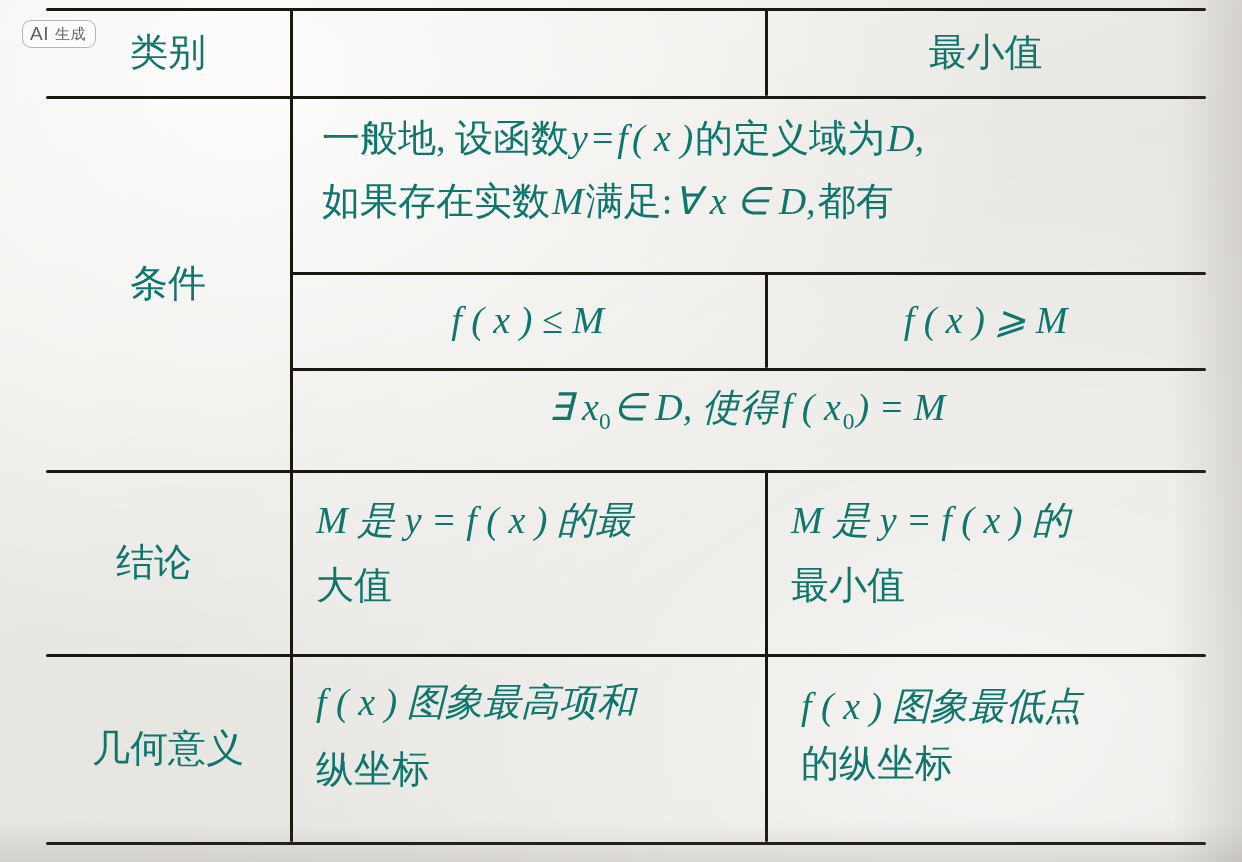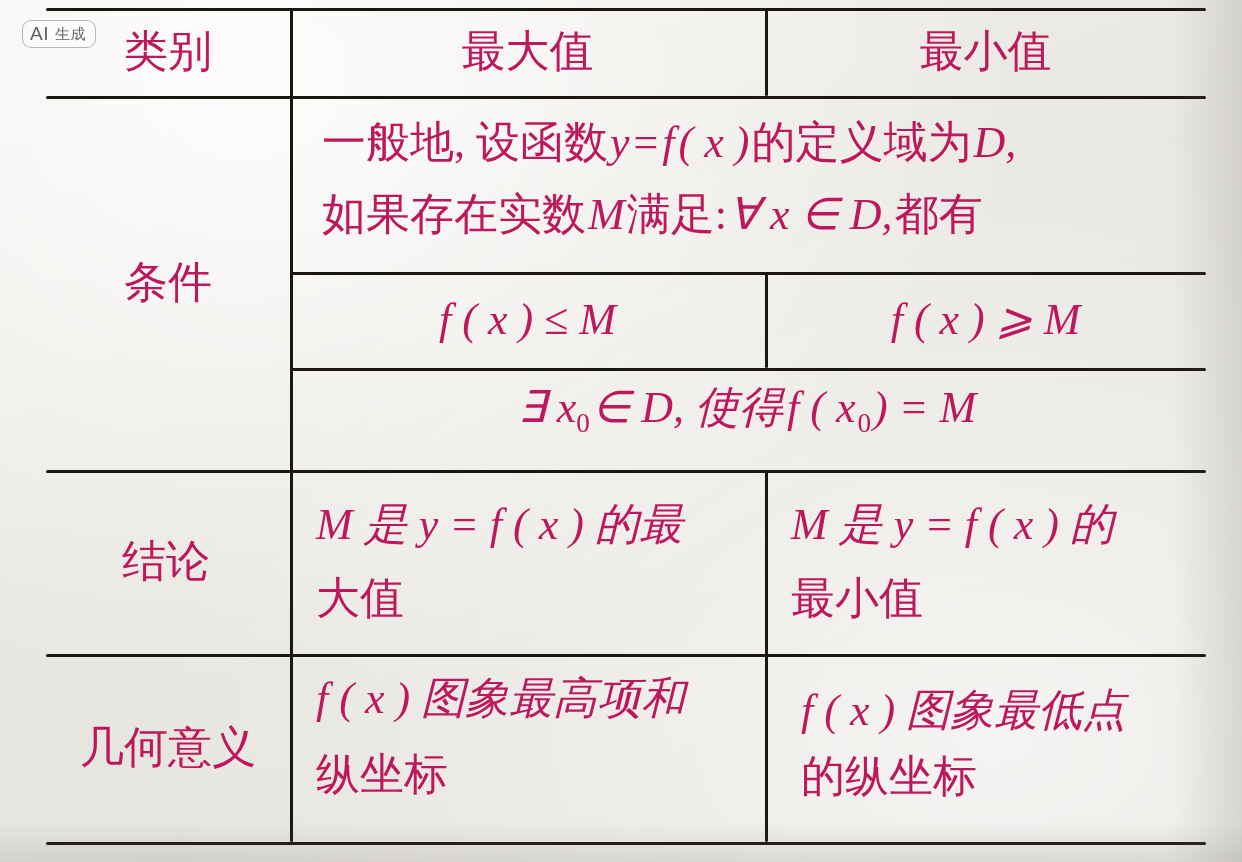--- a/index.html
+++ b/index.html
@@ -76,23 +76,23 @@
 
   .cellbox {
     position: absolute;
     display: flex;
     align-items: center;
     box-sizing: border-box;
   }
   .cellbox.center { justify-content: center; text-align: center; }
   .cellbox.left { justify-content: flex-start; text-align: left; }
   .txt {
-    font-size: 44px;
+    font-size: 38px;
     line-height: 1.5;
-    color: #be185d;
+    color: #0f766e;
   }
   .op { padding: 0 2px; }
 </style>
 </head>
 <body>
 
 <div class="paper"></div>
 
 <div class="ai-badge">
   <span class="ai-text">AI</span>
@@ -113,23 +113,20 @@
 
     <div class="vline" style="left:290px; top:8px; height:834px;"></div>
     <div class="vline" style="left:765px; top:8px; height:88px;"></div>
     <div class="vline" style="left:765px; top:272px; height:96px;"></div>
     <div class="vline" style="left:765px; top:470px; height:372px;"></div>
   </div>
 
   <div class="cellbox center" style="left:46px; top:8px; width:244px; height:88px;">
     <span class="txt">类别</span>
   </div>
-  <div class="cellbox center" style="left:290px; top:8px; width:475px; height:88px;">
-    <span class="txt">最大值</span>
-  </div>
   <div class="cellbox center" style="left:765px; top:8px; width:441px; height:88px;">
     <span class="txt">最小值</span>
   </div>
 
   <div class="cellbox center" style="left:46px; top:96px; width:244px; height:374px;">
     <span class="txt">条件</span>
   </div>
 
   <div class="cellbox left" style="left:290px; top:96px; width:916px; height:176px; padding-left:32px; display:block;">
     <div class="txt" style="margin-top:14px; white-space:nowrap;">
@@ -146,21 +143,21 @@
   <div class="cellbox center" style="left:765px; top:272px; width:441px; height:96px;">
     <span class="txt math">f ( x ) ⩾ M</span>
   </div>
 
   <div class="cellbox center" style="left:290px; top:368px; width:916px; height:82px;">
     <span class="txt" style="white-space:nowrap;">
       <span class="math">∃ x</span><sub>0</sub><span class="math op">∈ D, 使得</span><span class="math op">f ( x</span><sub>0</sub><span class="math op">) = M</span>
     </span>
   </div>
 
-  <div class="cellbox center" style="left:44px; top:470px; width:244px; height:184px;align-items:center;">
+  <div class="cellbox center" style="left:32px; top:470px; width:244px; height:184px;align-items:center;">
     <span class="txt">结论</span>
   </div>
   <div class="cellbox left" style="left:290px; top:470px; width:475px; height:164px; padding-left:26px; display:block;">
     <div class="txt" style="margin-top:22px; white-space:nowrap;">
       <span class="math">M 是 y = f ( x ) 的最</span>
     </div>
     <div class="txt" style="margin-top:8px;">
       <span>大值</span>
     </div>
   </div>
@@ -170,21 +167,21 @@
     </div>
     <div class="txt" style="margin-top:8px;">
       <span>最小值</span>
     </div>
   </div>
 
   <div class="cellbox center" style="left:46px; top:654px; width:244px; height:188px;">
     <span class="txt">几何意义</span>
   </div>
   <div class="cellbox left" style="left:290px; top:654px; width:475px; height:188px; padding-left:26px; display:block;">
-    <div class="txt" style="margin-top:12px; white-space:nowrap;">
+    <div class="txt" style="margin-top:20px; white-space:nowrap;">
       <span class="math">f ( x ) 图象最高项和</span>
     </div>
     <div class="txt" style="margin-top:10px;">
       <span>纵坐标</span>
     </div>
   </div>
   <div class="cellbox left" style="left:765px; top:654px; width:441px; height:188px; padding-left:36px; display:block;">
     <div class="txt" style="margin-top:24px; white-space:nowrap;">
       <span class="math">f ( x ) 图象最低点</span>
     </div>

